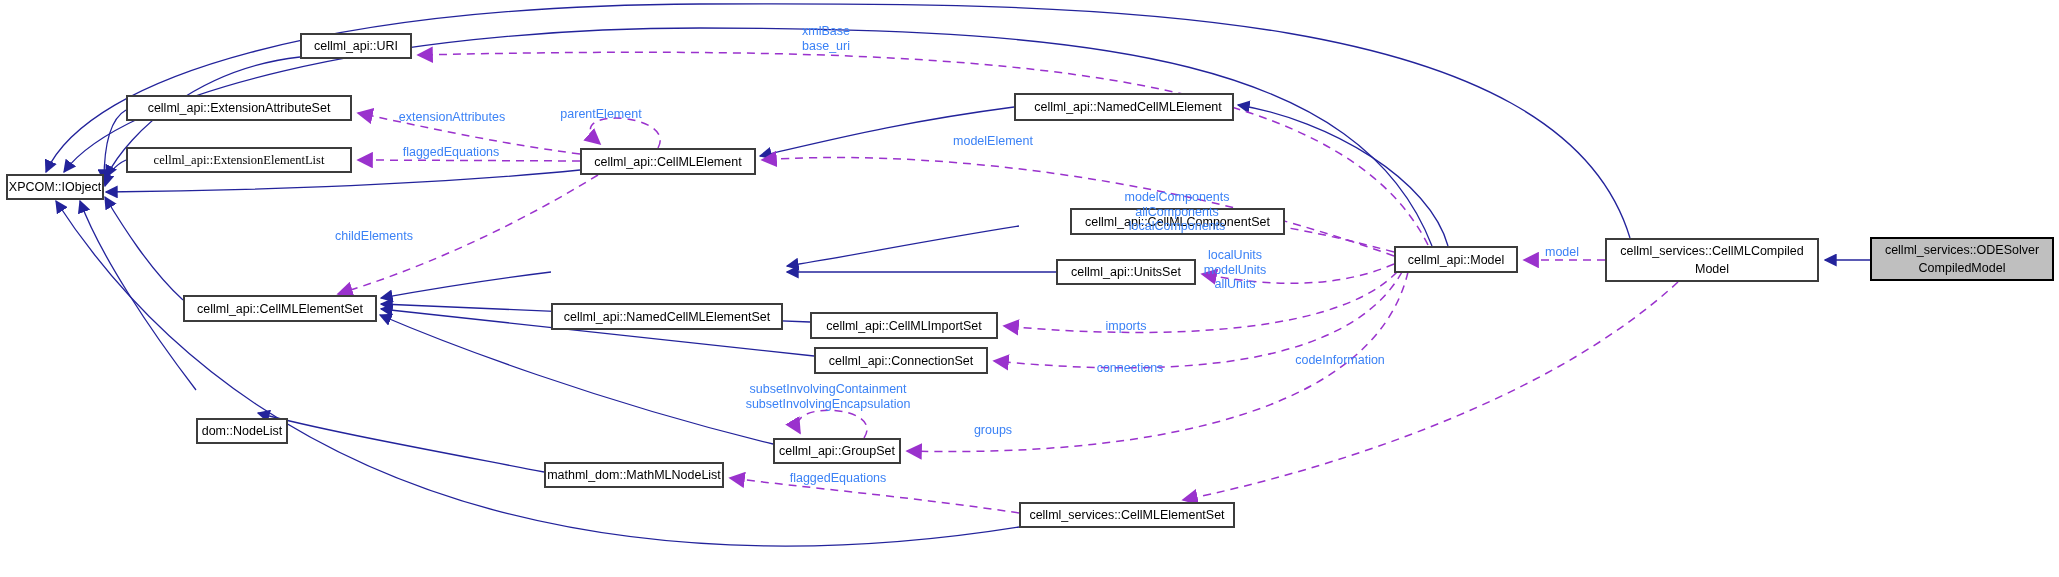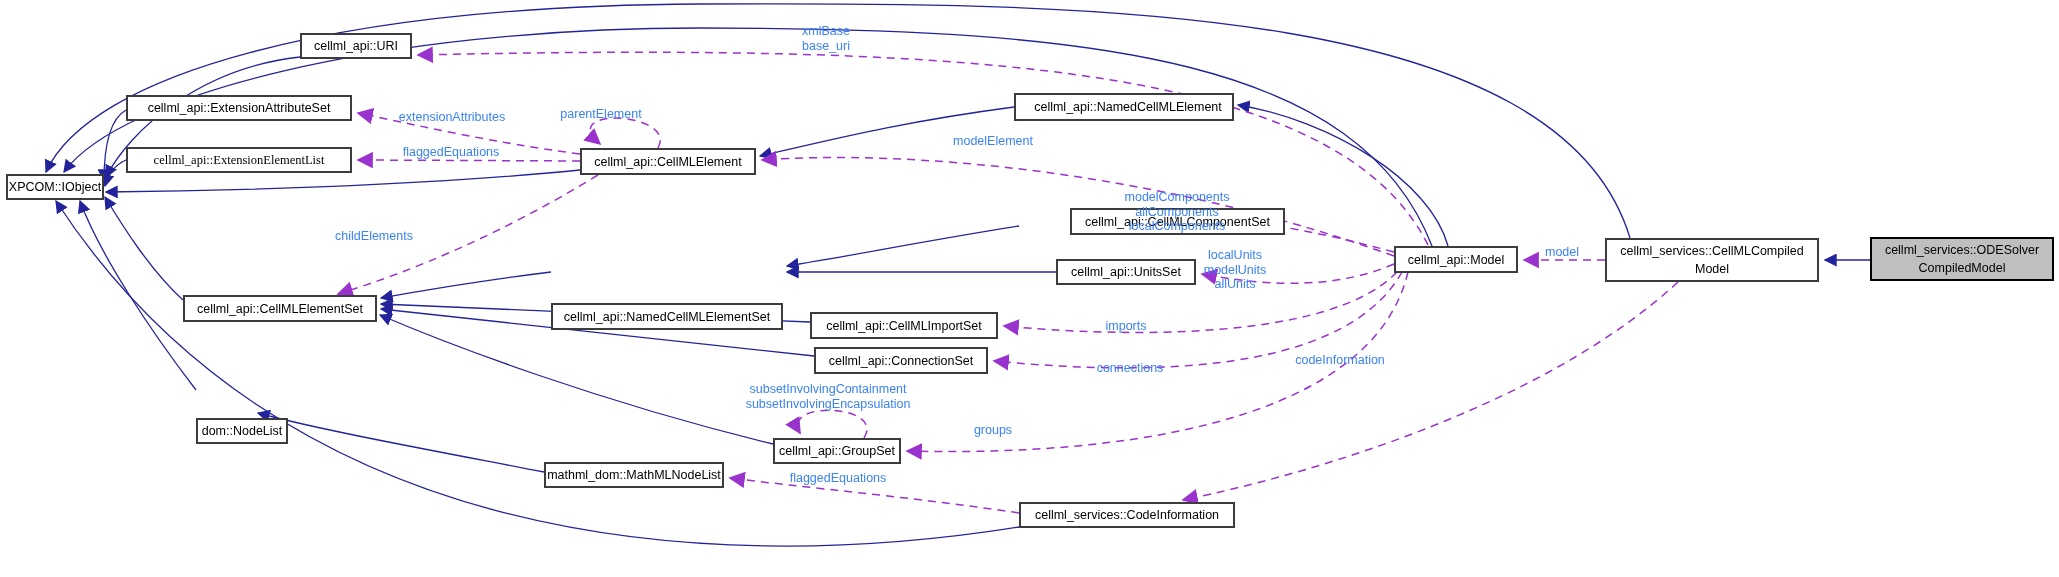--- a/index.html
+++ b/index.html
@@ -77,21 +77,21 @@
   <div class="node" style="left:1014px;top:93px;width:220px;height:28px;padding-left:8px;">cellml_api::NamedCellMLElement</div>
   <div class="node" style="left:1070px;top:208px;width:215px;height:27px;">cellml_api::CellMLComponentSet</div>
   <div class="node" style="left:1056px;top:259px;width:140px;height:26px;">cellml_api::UnitsSet</div>
   <div class="node" style="left:551px;top:259px;width:232px;height:27px;margin-top:44px;">cellml_api::NamedCellMLElementSet</div>
   <div class="node" style="left:183px;top:295px;width:194px;height:27px;">cellml_api::CellMLElementSet</div>
   <div class="node" style="left:810px;top:312px;width:188px;height:27px;">cellml_api::CellMLImportSet</div>
   <div class="node" style="left:814px;top:347px;width:174px;height:27px;">cellml_api::ConnectionSet</div>
   <div class="node" style="left:196px;top:386px;width:92px;height:26px;margin-top:32px;">dom::NodeList</div>
   <div class="node" style="left:773px;top:438px;width:128px;height:26px;">cellml_api::GroupSet</div>
   <div class="node" style="left:544px;top:462px;width:180px;height:26px;">mathml_dom::MathMLNodeList</div>
-  <div class="node" style="left:1019px;top:502px;width:216px;height:26px;">cellml_services::CodeInformation</div>
+  <div class="node" style="left:1019px;top:502px;width:216px;height:26px;">cellml_services::CellMLElementSet</div>
   <div class="node" style="left:1394px;top:246px;width:124px;height:27px;">cellml_api::Model</div>
   <div class="node" style="left:1605px;top:238px;width:214px;height:44px;">cellml_services::CellMLCompiled
 Model</div>
   <div class="node gray" style="left:1870px;top:237px;width:184px;height:44px;">cellml_services::ODESolver
 CompiledModel</div>
 
   <div class="elabel" style="left:826px;top:24px;">xmlBase
 base_uri</div>
   <div class="elabel" style="left:452px;top:110px;">extensionAttributes</div>
   <div class="elabel" style="left:451px;top:145px;">flaggedEquations</div>

